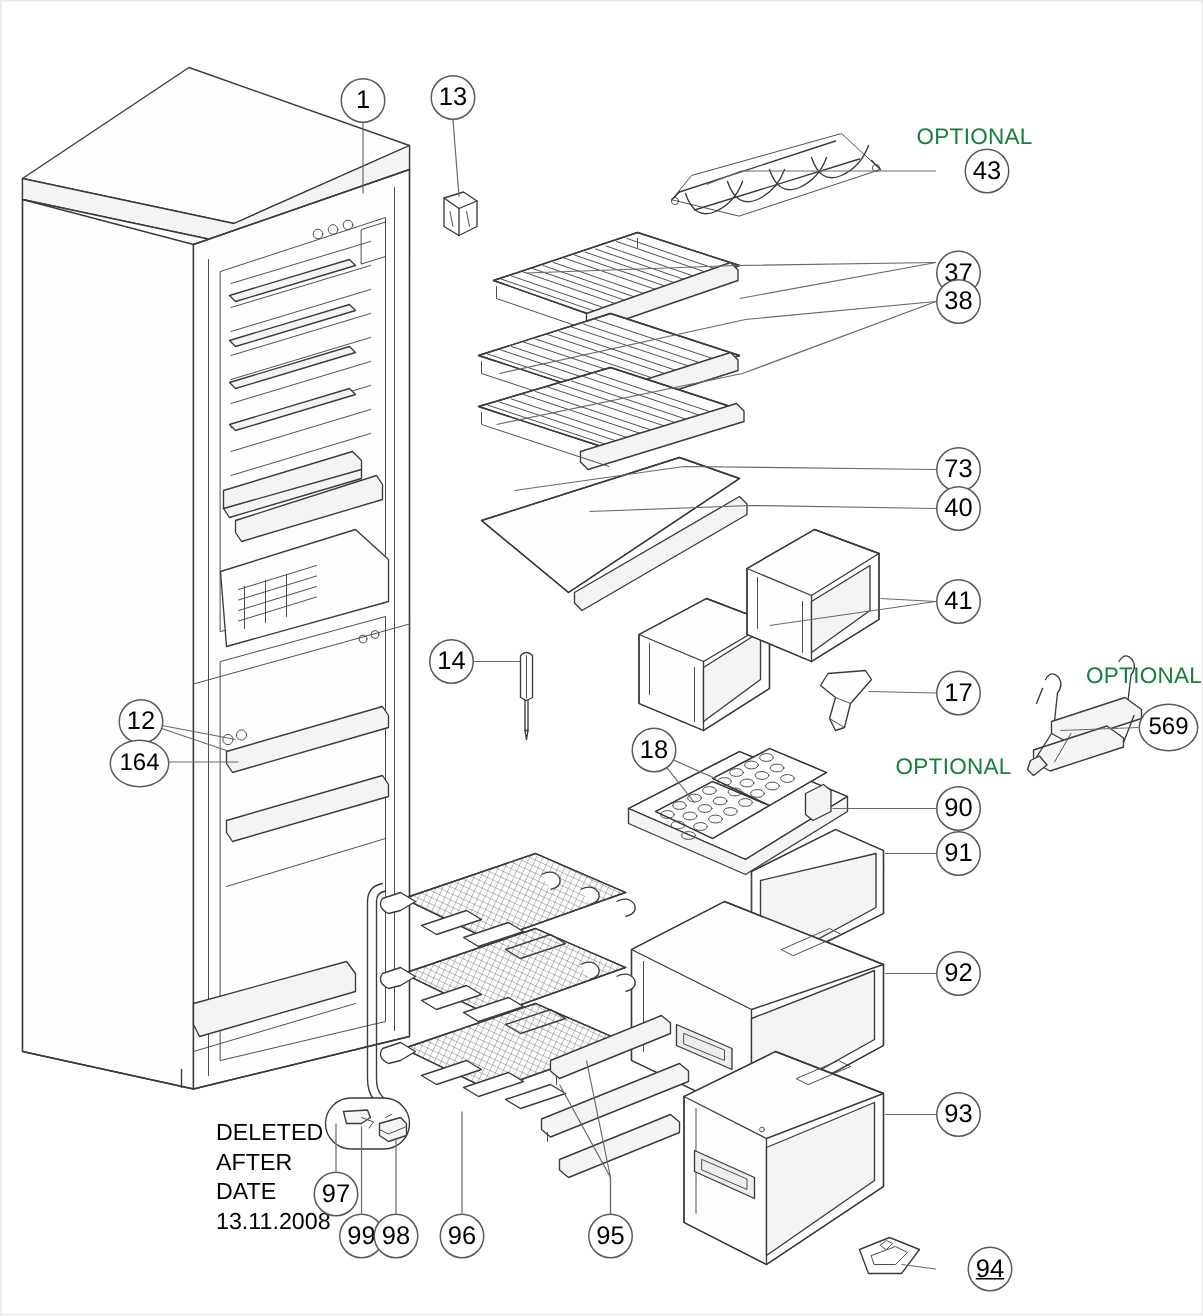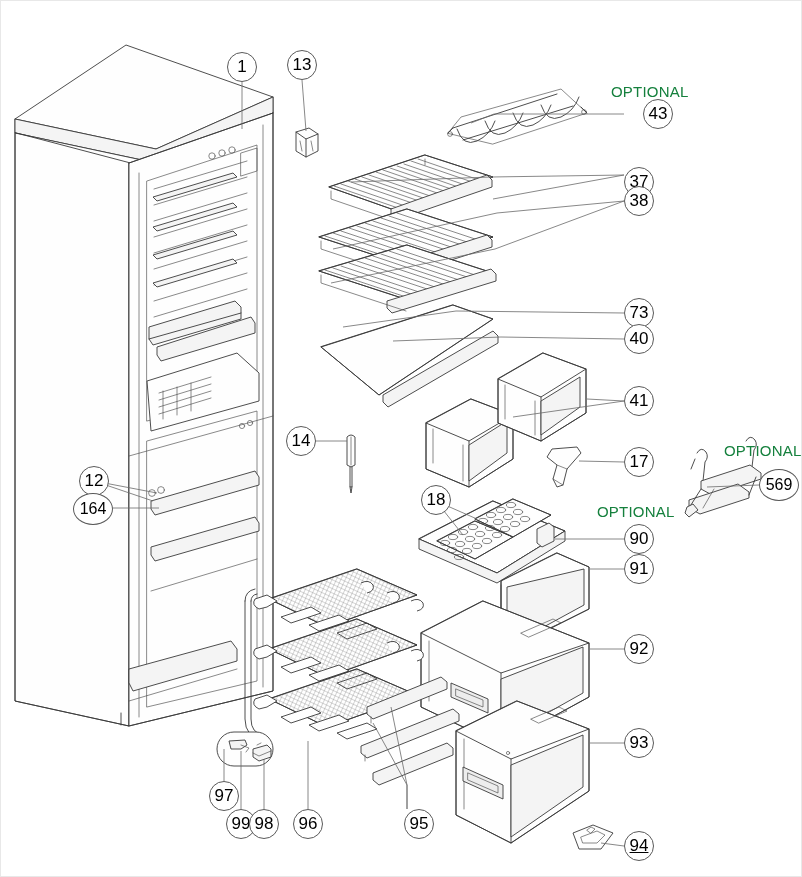--- a/index.html
+++ b/index.html
@@ -461,41 +461,45 @@
       <path class="leader" d="M406 808 L406 784 L372 722"></path>
     </g>
   </svg>
 
   <div class="optlabel" style="left:610px;top:82px;">OPTIONAL</div>
 
   <div class="optlabel" style="left:723px;top:441px;">OPTIONAL</div>
 
   <div class="optlabel" style="left:596px;top:502px;">OPTIONAL</div>
 
+  <div class="note" style="left:143px;top:745px;">DELETED
+AFTER
+DATE
+13.11.2008</div>
 
   <div id="callout-layer">
       <div class="callout" style="left: 226px; top: 51px;">1</div>
       <div class="callout" style="left: 286px; top: 49px;">13</div>
       <div class="callout" style="left: 642px; top: 98px;">43</div>
       <div class="callout" style="left: 623px; top: 166px;">37</div>
       <div class="callout" style="left: 623px; top: 185px;">38</div>
       <div class="callout" style="left: 623px; top: 297px;">73</div>
       <div class="callout" style="left: 623px; top: 323px;">40</div>
       <div class="callout" style="left: 623px; top: 385px;">41</div>
       <div class="callout" style="left: 623px; top: 446px;">17</div>
       <div class="callout wide" style="left: 758px; top: 468px;">569</div>
       <div class="callout" style="left: 623px; top: 523px;">90</div>
       <div class="callout" style="left: 623px; top: 553px;">91</div>
       <div class="callout" style="left: 623px; top: 633px;">92</div>
       <div class="callout" style="left: 623px; top: 727px;">93</div>
-      <div class="callout" style="left: 623px; top: 830px; text-decoration: underline;">94</div>
+      <div class="callout" style="left: 644px; top: 830px; text-decoration: underline;">94</div>
       <div class="callout" style="left: 78px; top: 465px;">12</div>
       <div class="callout wide" style="left: 72px; top: 492px;">164</div>
       <div class="callout" style="left: 285px; top: 425px;">14</div>
       <div class="callout" style="left: 420px; top: 484px;">18</div>
       <div class="callout" style="left: 208px; top: 780px;">97</div>
       <div class="callout" style="left: 225px; top: 808px;">99</div>
       <div class="callout" style="left: 248px; top: 808px;">98</div>
       <div class="callout" style="left: 292px; top: 808px;">96</div>
-      <div class="callout" style="left: 391px; top: 808px; margin-left: 12px;">95</div>
+      <div class="callout" style="left: 391px; top: 808px;">95</div>
     </div>
 
 </div>
 
 </body></html>

